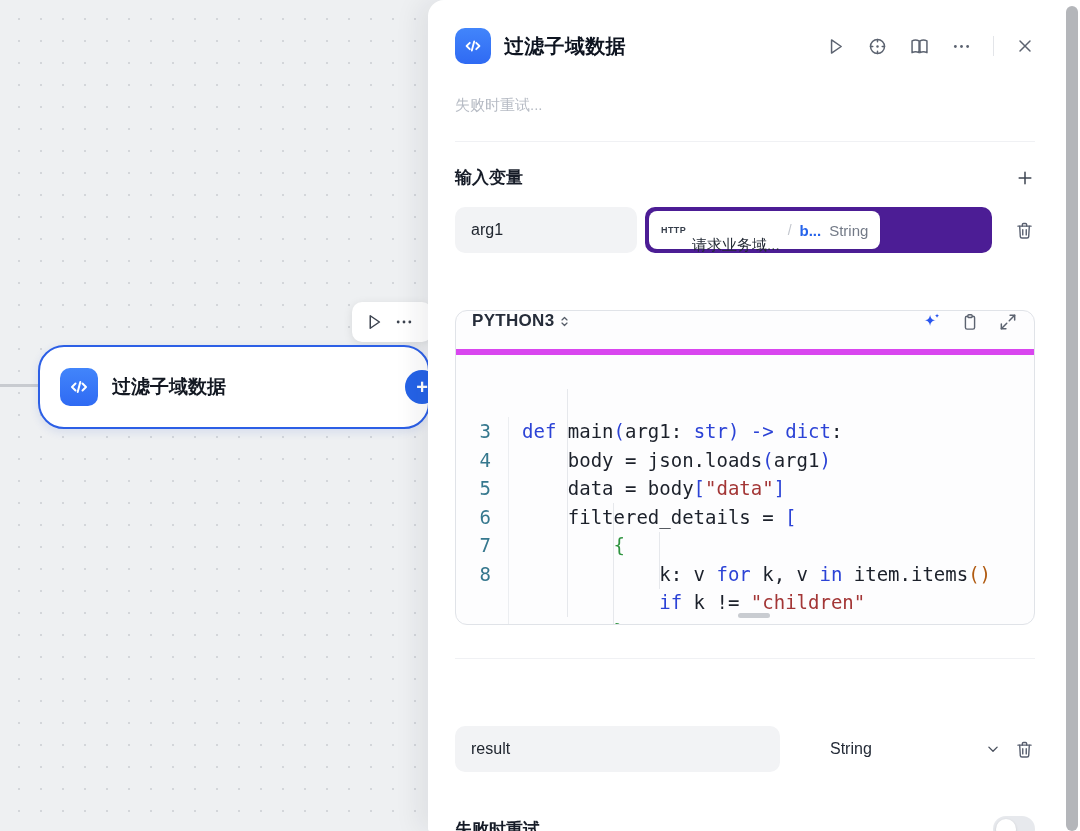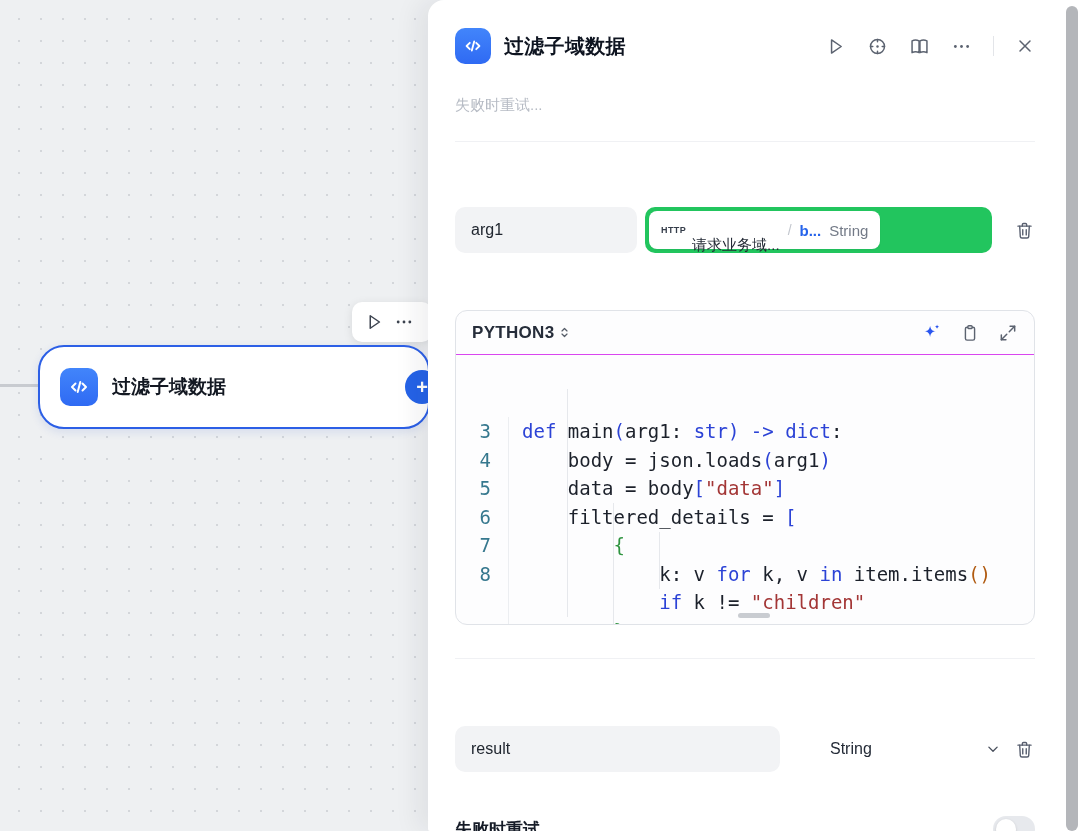--- a/index.html
+++ b/index.html
@@ -43,35 +43,35 @@
 
   .section-head { position:absolute; left:0; right:0; display:flex; align-items:center; }
   .section-title { font-size:17px; font-weight:bold; color:#161c28; }
   .required-star { color:#d4302b; font-size:16px; font-weight:bold; margin-left:5px; }
   .section-plus { margin-left:auto; color:#3e4552; }
 
   .var-row { position:absolute; left:0; right:0; height:46px; display:flex; align-items:center; }
   .field-box { height:46px; background:#f2f3f5; border-radius:10px; display:flex; align-items:center;
     padding:0 16px; font-size:16px; color:#20262f; }
   .name-box { width:182px; flex:none; }
-  .ref-box { flex:1; margin-left:8px; background:#22c55e; border-radius:10px; height:46px;
+  .ref-box { flex:1; margin-left:8px; background:#4c1d95; border-radius:10px; height:46px;
     display:flex; align-items:flex-start; padding:4px; }
   .ref-pill { background:#fff; border-radius:8px; height:38px; display:flex; align-items:center;
     padding:0 12px; box-shadow:0 1px 2px rgba(20,30,50,.06); max-width:100%; }
   .ref-badge { font-size:9px; font-weight:bold; color:#353d4a; letter-spacing:.4px; margin-right:6px; }
   .ref-node { font-size:15px; color:#232a35; white-space:nowrap;margin-top:31px; }
   .ref-slash { font-size:14px; color:#c2c6cd; margin:0 8px; }
   .ref-var { font-size:15px; color:#2563eb; font-weight:bold; white-space:nowrap; }
   .ref-type { font-size:15px; color:#737a87; margin-left:8px; }
   .row-trash { margin-left:22px; color:#596070; flex:none; }
 
   
   .code-block { position:absolute; left:0; right:0; top:310px; height:315px;
     border:1px solid #e0e3e8; border-radius:12px; background:#fdfdfe; overflow:hidden; }
-  .code-head { height:44px; display:flex; align-items:center; padding:0 16px; border-bottom:1px solid #d946ef; }
+  .code-head { height:44px; display:flex; align-items:flex-start; padding:0 16px; border-bottom:6px solid #d946ef; }
   .code-lang { font-size:17px; font-weight:bold; color:#262d3a; letter-spacing:.3px; display:flex; align-items:center; }
   .code-actions { margin-left:auto; display:flex; align-items:center; gap:18px; color:#5c6370; }
   .code-area { position:absolute; top:45px; left:0; right:0; bottom:0;
     font-family:"DejaVu Sans Mono","Liberation Mono",monospace; font-size:19px; line-height:28.5px;
     padding-top:4px; white-space:pre; overflow:hidden; }
   .code-line { display:flex; height:28.5px; }
   .ln { width:53px; flex:none; text-align:right; padding-right:17px; color:#36788e;
     border-right:1px solid #eceef1; }
   .code-text { padding-left:13px; color:#1c212b; }
   .tok-k { color:#2c43d6; }
@@ -177,20 +177,28 @@
         <svg width="20" height="20" viewBox="0 0 24 24" fill="none" stroke="currentColor" stroke-width="1.8" stroke-linecap="round">
               <path d="M6 6l12 12M18 6L6 18"></path>
             </svg>
       </span>
     </span>
   </div>
 
   <div class="p-desc">失败时重试...</div>
   <div class="h-divider" style="top:141px"></div>
 
+  <div class="section-head" style="top:166px">
+    <span class="section-title">输入变量</span>
+    <span class="section-plus icon-btn">
+      <svg width="20" height="20" viewBox="0 0 24 24" fill="none" stroke="currentColor" stroke-width="1.8" stroke-linecap="round">
+            <path d="M12 5v14M5 12h14"></path>
+          </svg>
+    </span>
+  </div>
 
   <div class="var-row" style="top:207px">
     <div class="field-box name-box">
       <span>arg1</span>
     </div>
     <div class="ref-box">
       <div class="ref-pill">
         <span class="ref-badge">HTTP</span>
         <span class="ref-node">请求业务域...</span>
         <span class="ref-slash">/</span>

